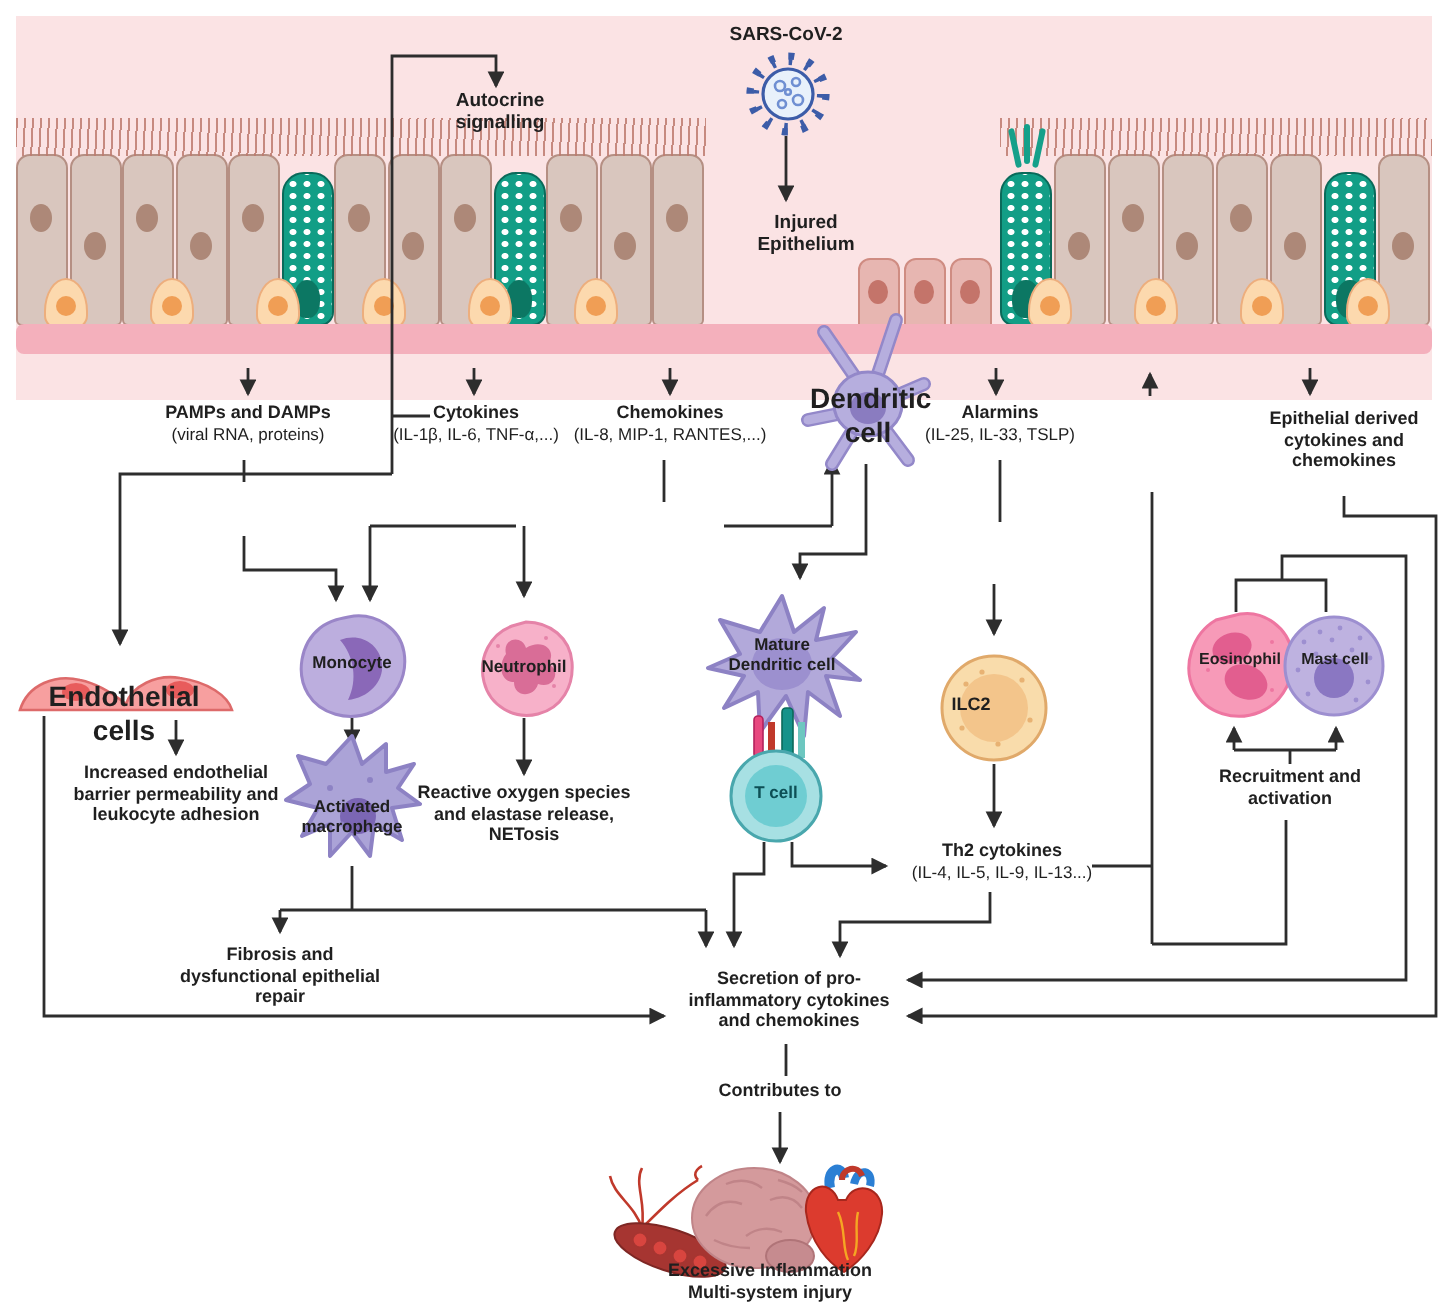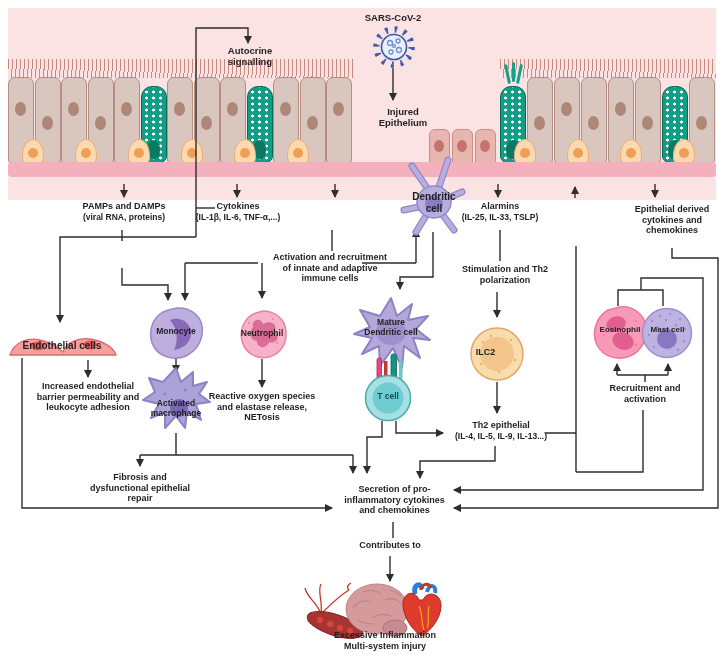--- a/index.html
+++ b/index.html
@@ -2,21 +2,21 @@
 <html><head>
 <meta charset="utf-8">
 <style>
   html,body{margin:0;padding:0;background:#fff;}
   .stage{position:relative;width:724px;height:658px;background:#ffffff;overflow:hidden;
          font-family:"Liberation Sans",sans-serif;}
   .abs{position:absolute;}
   
   .lbl{position:absolute;text-align:center;color:#1f1f1f;
        font:700 9px/1.18 "Liberation Sans",sans-serif;z-index:6;}
-  .lbl .sub{font-weight:700;font-size:8.5px;}
+  .lbl .sub{font-weight:400;font-size:8.5px;}
   .small{font-size:8px;}
   .celllbl{z-index:7;}
   .bgw{background:rgba(255,255,255,.0);}
   
   #pinkbg{left:8px;top:8px;width:708px;height:192px;background:#fbe3e4;z-index:1;}
   #epithelium{left:0;top:0;width:724px;height:240px;z-index:2;}
   .cilia{position:absolute;height:19px;z-index:2;opacity:.85;
          background:repeating-linear-gradient(93deg,#bd7a6e 0 1px,rgba(0,0,0,0) 1px 4px);}
   .colcell{position:absolute;width:26px;height:86px;background:#d9c6be;border:1px solid #b58f83;
            border-radius:7px 7px 3px 3px;box-sizing:border-box;}
@@ -353,41 +353,43 @@
   <div class="lbl" style="left:363px;top:106px;width:80px;font-size:9.5px;z-index:4">Injured Epithelium</div>
 
   <div class="lbl" style="left:59px;top:201px;width:130px">
     <div>PAMPs and DAMPs</div>
     <div class="sub">(viral RNA, proteins)</div>
   </div>
   <div class="lbl" style="left:183px;top:201px;width:110px">
     <div>Cytokines</div>
     <div class="sub">(IL-1β, IL-6, TNF-α,...)</div>
   </div>
-  <div class="lbl celllbl" style="left:405px;top:191px;width:58px;font-size:10px">Dendritic cell</div>
+  <div class="lbl" style="left:269px;top:201px;width:132px">
+    <div>Chemokines</div>
+    <div class="sub">(IL-8, MIP-1, RANTES,...)</div>
+  </div>
+  <div class="lbl celllbl" style="left:405px;top:191px;width:58px;font-size:14px">Dendritic cell</div>
   <div class="lbl" style="left:445px;top:201px;width:110px">
     <div>Alarmins</div>
     <div class="sub">(IL-25, IL-33, TSLP)</div>
   </div>
   <div class="lbl" style="left:624px;top:204px;width:96px">Epithelial derived cytokines and chemokines</div>
 
-  <div class="lbl bgw" style="left:272px;top:252px;width:116px">Activation and recruitment of innate and adaptive immune cells</div>
-  <div class="lbl" style="left:445px;top:264px;width:120px">Stimulation and Th2 polarization</div>
-
-  <div class="lbl celllbl" style="left:10px;top:340px;width:104px;font-size:10px">Endothelial cells</div>
+
+  <div class="lbl celllbl" style="left:10px;top:340px;width:104px;font-size:14px">Endothelial cells</div>
   <div class="lbl celllbl" style="left:146px;top:326px;width:60px;font-size:8.5px">Monocyte</div>
   <div class="lbl celllbl" style="left:232px;top:328px;width:60px;font-size:8.5px">Neutrophil</div>
   <div class="lbl" style="left:34px;top:381px;width:108px">Increased endothelial barrier permeability and leukocyte adhesion</div>
   <div class="lbl celllbl" style="left:141px;top:398px;width:70px;font-size:8.5px">Activated macrophage</div>
   <div class="lbl" style="left:208px;top:391px;width:108px">Reactive oxygen species and elastase release, NETosis</div>
   <div class="lbl celllbl" style="left:363px;top:317px;width:56px;font-size:8.5px">Mature Dendritic cell</div>
   <div class="lbl celllbl" style="left:363px;top:391px;width:50px;font-size:8.5px;color:#0d4f55">T cell</div>
   <div class="lbl celllbl" style="left:471px;top:347px;width:29px">ILC2</div>
   <div class="lbl" style="left:445px;top:420px;width:112px">
-    <div>Th2 epithelial</div>
+    <div>Th2 cytokines</div>
     <div class="sub">(IL-4, IL-5, IL-9, IL-13...)</div>
   </div>
   <div class="lbl celllbl small" style="left:592px;top:325px;width:56px">Eosinophil</div>
   <div class="lbl celllbl small" style="left:640px;top:325px;width:55px">Mast cell</div>
   <div class="lbl" style="left:600px;top:383px;width:90px">Recruitment and activation</div>
 
   <div class="lbl" style="left:338px;top:484px;width:113px">Secretion of pro-inflammatory cytokines and chemokines</div>
   <div class="lbl" style="left:84px;top:472px;width:112px">Fibrosis and dysfunctional epithelial repair</div>
   <div class="lbl" style="left:345px;top:540px;width:90px">Contributes to</div>
   <div class="lbl" style="left:310px;top:630px;width:150px">

